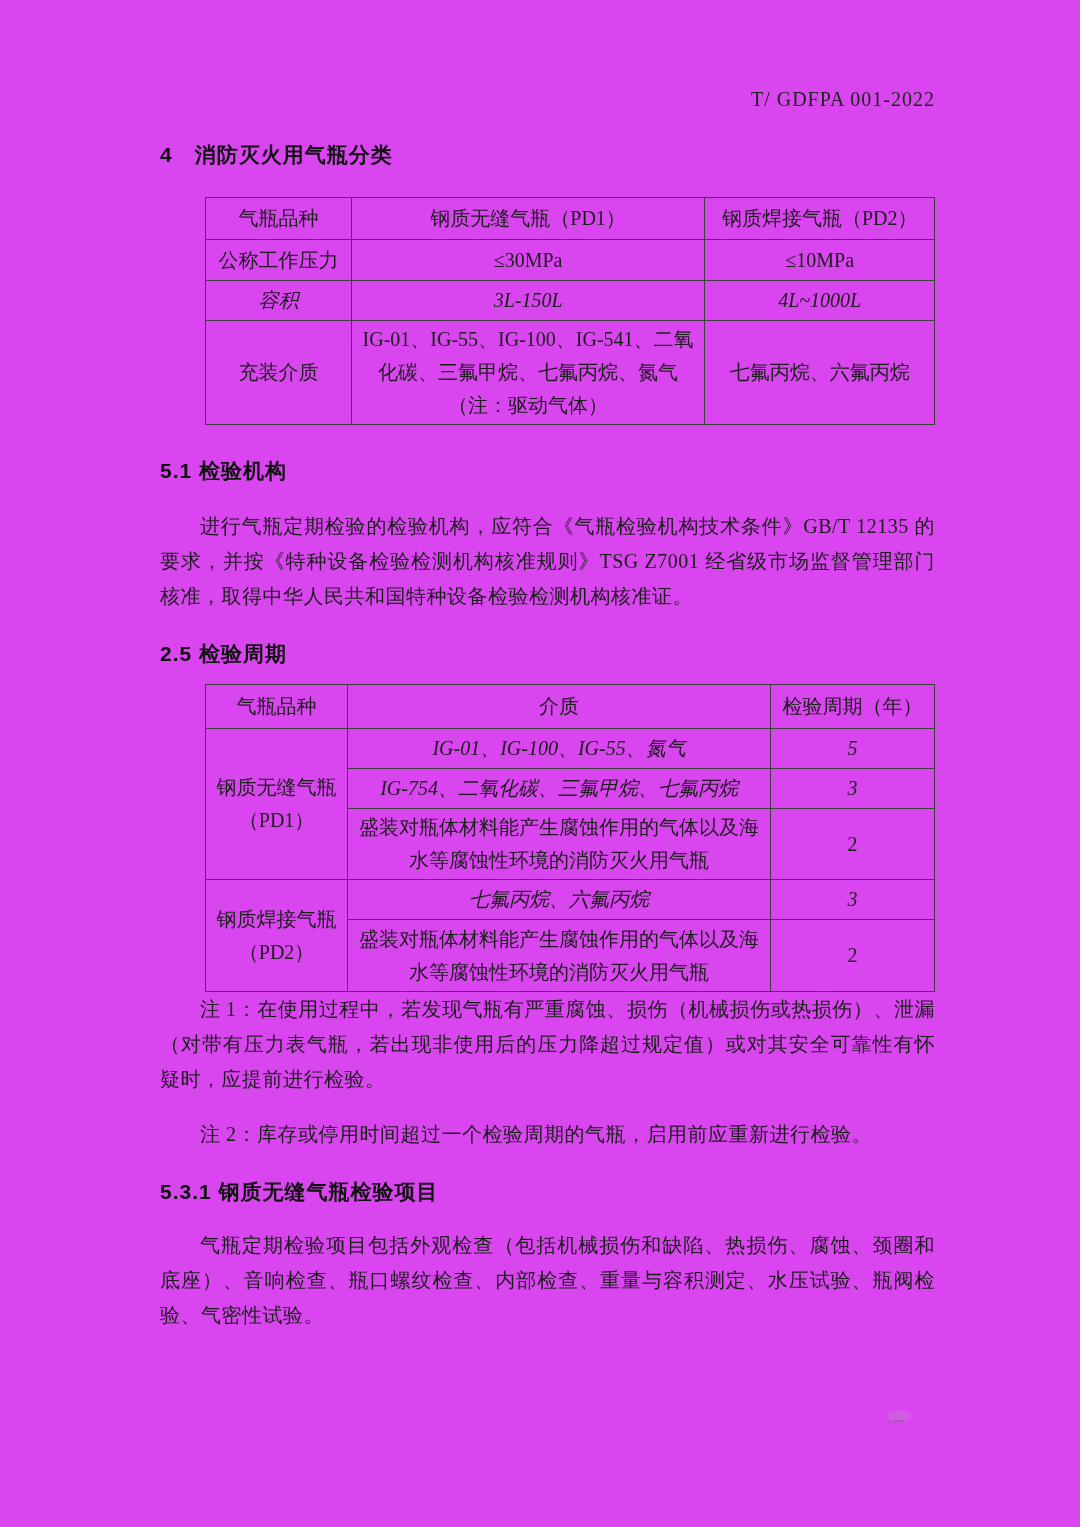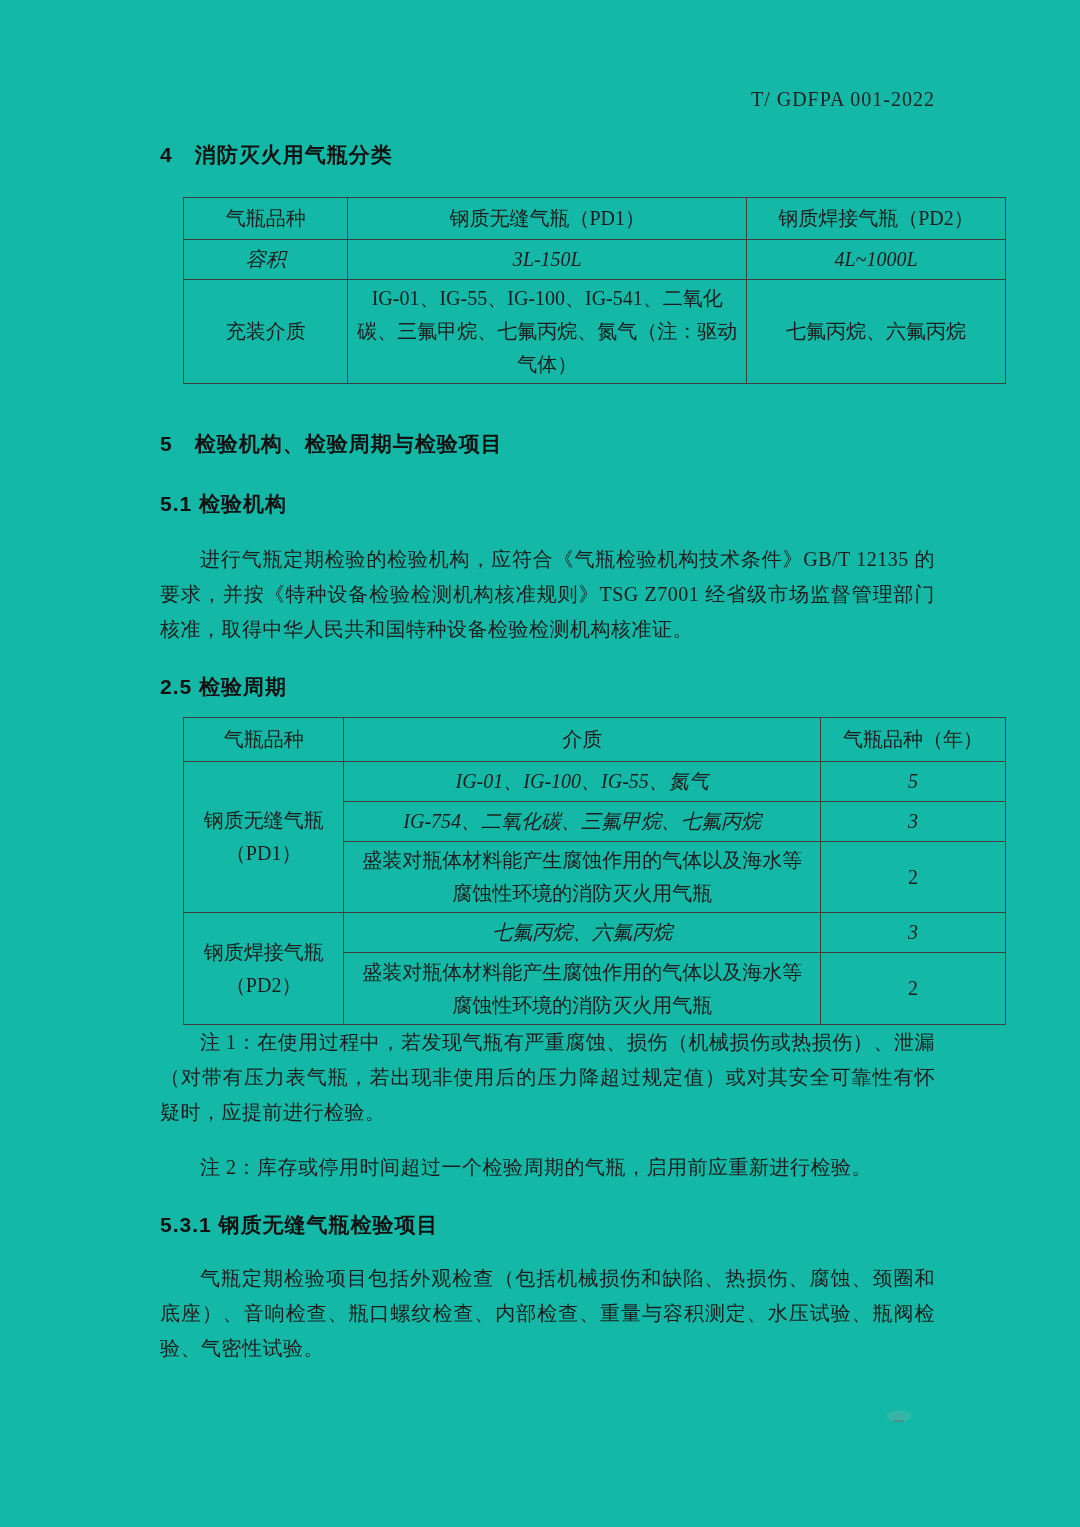--- a/index.html
+++ b/index.html
@@ -2,21 +2,21 @@
 <html><head>
 <meta charset="utf-8">
 <style>
   * { box-sizing: border-box; }
   html, body { margin: 0; padding: 0; background: #ffffff; }
   .page {
     position: relative;
     width: 1080px;
     height: 1527px;
     margin: 0 auto;
-    background: #14b8a6;
+    background: #d946ef;
     color: #1d1d1d;
     font-family: "Liberation Serif", "DejaVu Serif", serif;
     overflow: hidden;
   }
   .content {
     padding: 88px 145px 0 160px;
   }
   .doc-number {
     text-align: right;
     font-size: 20px;
@@ -41,22 +41,22 @@
   .para {
     font-size: 20px;
     line-height: 35px;
     text-align: justify;
     text-indent: 2em;
     letter-spacing: 0.5px;
     color: #1d1d1d;
   }
   table.doc-table {
     border-collapse: collapse;
-    width: 823px;
-    margin-left: 23px;
+    width: 730px;
+    margin-left: 45px;
     table-layout: fixed;
     font-size: 20px;
     color: #1d1d1d;
   }
   table.doc-table td, table.doc-table th {
     border: 1px solid #3f3f3f;
     text-align: center;
     vertical-align: middle;
     font-weight: normal;
     line-height: 33px;
@@ -117,46 +117,50 @@
     <div class="h1">4　消防灭火用气瓶分类</div>
 
     <table class="doc-table sp-t28">
       <tbody>
           <tr>
         <td class="t1-c1 rh-42">气瓶品种</td>
         <td class="t1-c2 rh-42">钢质无缝气瓶（PD1）</td>
         <td class="t1-c3 rh-42">钢质焊接气瓶（PD2）</td>
       </tr>
       <tr>
+        <td class="rh-41">公称工作压力</td>
+        <td class="rh-41">≤30MPa</td>
+        <td class="rh-41">≤10MPa</td>
+      </tr>
+      <tr>
         <td class="rh-40">容积</td>
         <td class="rh-40">3L-150L</td>
         <td class="rh-40">4L~1000L</td>
       </tr>
       <tr>
         <td class="rh-102">充装介质</td>
         <td class="rh-102 tall-cell">IG-01、IG-55、IG-100、IG-541、二氧化碳、三氟甲烷、七氟丙烷、氮气（注：驱动气体）</td>
         <td class="rh-102">七氟丙烷、六氟丙烷</td>
       </tr>
     </tbody>
       </table>
 
-    <div class="h1 sp-t46">5　检验机构、检验周期与检验项目</div>
 
     <div class="h2 sp-t32">5.1 检验机构</div>
 
     <p class="para sp-t24">进行气瓶定期检验的检验机构，应符合《气瓶检验机构技术条件》GB/T 12135 的要求，并按《特种设备检验检测机构核准规则》TSG Z7001 经省级市场监督管理部门核准，取得中华人民共和国特种设备检验检测机构核准证。</p>
 
     <div class="h2 sp-t26">2.5 检验周期</div>
 
     <table class="doc-table sp-t16">
       <tbody>
           <tr>
         <td class="t2-c1 rh-44">气瓶品种</td>
         <td class="t2-c2 rh-44">介质</td>
-        <td class="t2-c3 rh-44">气瓶品种（年）</td>
+        <td class="t2-c3 rh-44">检验周期（年）</td>
       </tr>
       <tr>
         <td rowspan="3">钢质无缝气瓶（PD1）</td>
         <td class="rh-40">IG-01、IG-100、IG-55、氮气</td>
         <td class="rh-40">5</td>
       </tr>
       <tr>
         <td class="rh-40">IG-754、二氧化碳、三氟甲烷、七氟丙烷</td>
         <td class="rh-40">3</td>
       </tr>

